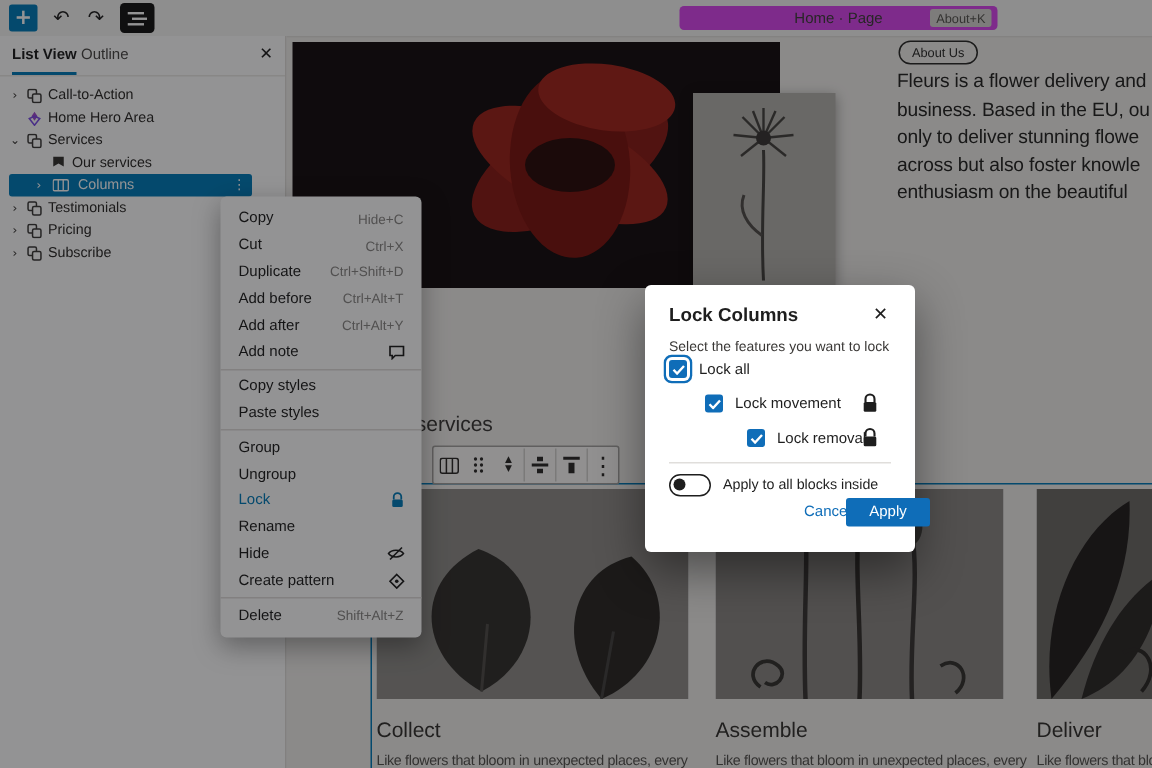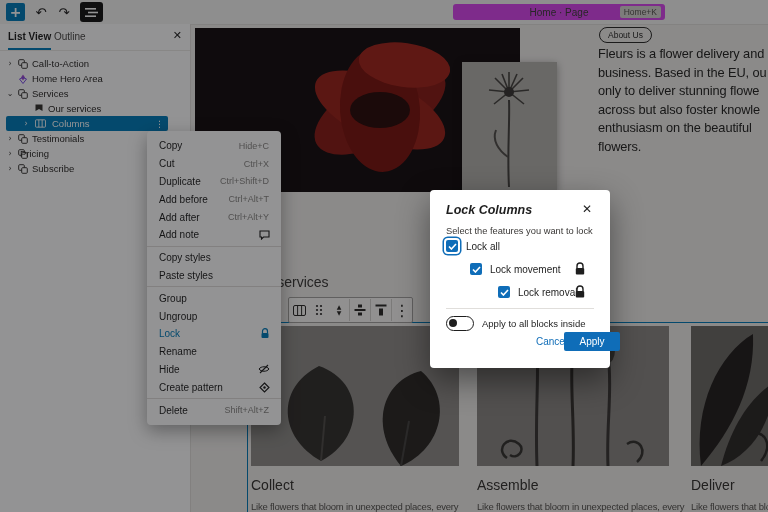--- a/index.html
+++ b/index.html
@@ -68,21 +68,21 @@
   .cols-section{position:absolute;left:57px;top:298px;width:521px;height:190px;
     border-top:1.5px solid var(--accent);border-left:1.5px solid var(--accent);}
   .col{position:absolute;top:3px;}
   .col .cimg{width:100%;height:140px;}
   .col .ctitle{margin-top:7px;font-size:14px;color:#34322f;}
   .col .ctext{margin-top:8px;font-size:9.5px;letter-spacing:-0.2px;color:#55534f;white-space:nowrap;}
   
   .overlay{position:absolute;left:0;top:0;width:768px;height:512px;background:var(--overlay);z-index:10;}
   .modal{position:absolute;left:430px;top:190px;width:180px;height:178px;background:#fff;border-radius:4px;
     box-shadow:0 12px 32px rgba(0,0,0,.45);z-index:20;}
-  .modal .mtitle{position:absolute;left:16px;top:13px;font-size:12.5px;font-weight:bold;color:#1e1e1e;font-style:italic;}
+  .modal .mtitle{position:absolute;left:16px;top:13px;font-size:12.5px;font-weight:bold;color:#1e1e1e;}
   .modal .mclose{position:absolute;right:18px;top:12px;font-size:12px;color:#1e1e1e;cursor:pointer;}
   .modal .mdesc{position:absolute;left:16px;top:36px;font-size:9.3px;color:#3a3836;}
   .chk-row{position:absolute;display:flex;align-items:center;}
   .chk{width:12px;height:12px;background:var(--apply);border-radius:2px;display:flex;align-items:center;
     justify-content:center;flex:none;}
   .chk.ring{box-shadow:0 0 0 2px #fff,0 0 0 3.5px var(--apply);}
   .chk-label{margin-left:8px;font-size:10px;color:#1e1e1e;}
   .mod-div{position:absolute;left:16px;top:118px;width:148px;height:1px;background:#e0dedb;}
   .toggle-row{position:absolute;left:16px;top:126px;display:flex;align-items:center;}
   .toggle{width:26px;height:13px;border:1.5px solid #1e1e1e;border-radius:8px;position:relative;flex:none;}
@@ -130,21 +130,20 @@
     </div>
     <div class="about-pill">
       <span>About Us</span>
     </div>
     <div class="intro">
       <div>Fleurs is a flower delivery and</div>
       <div>business. Based in the EU, ou</div>
       <div>only to deliver stunning flowe</div>
       <div>across but also foster knowle</div>
       <div>enthusiasm on the beautiful</div>
-      <div>flowers.</div>
     </div>
 
     <div class="svc-heading">Our services</div>
 
     <div class="blk-toolbar">
       <div class="bt-btn">
         <svg width="13" height="11" viewBox="0 0 13 11">
           <rect x="0.5" y="0.5" width="12" height="10" rx="1.5" fill="none" stroke="#2c2a28"></rect>
           <line x1="4.6" y1="0.5" x2="4.6" y2="10.5" stroke="#2c2a28"></line>
           <line x1="8.6" y1="0.5" x2="8.6" y2="10.5" stroke="#2c2a28"></line>
@@ -233,21 +232,21 @@
     <div class="tb-icon glyph" style="left:55px;">↷</div>
     <div class="lv-btn">
       <svg width="13" height="11" viewBox="0 0 13 11">
         <rect x="0" y="1" width="11" height="1.6" fill="#fff"></rect>
         <rect x="3" y="4.7" width="10" height="1.6" fill="#fff"></rect>
         <rect x="0" y="8.4" width="11" height="1.6" fill="#fff"></rect>
       </svg>
     </div>
     <div class="docbar">
       <span class="title">Home · Page</span>
-      <span class="kbd">Home+K</span>
+      <span class="kbd">About+K</span>
     </div>
   </div>
 
   <div class="sidebar">
     <div class="tabs">
       <div class="tab active" style="left:8px;">List View</div>
       <div class="tab" style="left:54px;">Outline</div>
       <div class="close glyph">✕</div>
     </div>
     <div class="tree">
@@ -319,21 +318,21 @@
       </div>
 
       <div class="trow">
         <span class="chev glyph" style="left:6px;">›</span>
         <span class="ticon" style="left:17px;">
           <svg width="10" height="10" viewBox="0 0 10 10">
               <rect x="0.7" y="0.7" width="5.6" height="5.6" rx="1" fill="none" stroke="#3c3a38"></rect>
               <rect x="3.7" y="3.7" width="5.6" height="5.6" rx="1" fill="#fff" stroke="#3c3a38"></rect>
             </svg>
         </span>
-        <span class="tlabel" style="left:20px;">Pricing</span>
+        <span class="tlabel" style="left:32px;">Pricing</span>
       </div>
 
       <div class="trow">
         <span class="chev glyph" style="left:6px;">›</span>
         <span class="ticon" style="left:17px;">
           <svg width="10" height="10" viewBox="0 0 10 10">
               <rect x="0.7" y="0.7" width="5.6" height="5.6" rx="1" fill="none" stroke="#3c3a38"></rect>
               <rect x="3.7" y="3.7" width="5.6" height="5.6" rx="1" fill="#fff" stroke="#3c3a38"></rect>
             </svg>
         </span>

